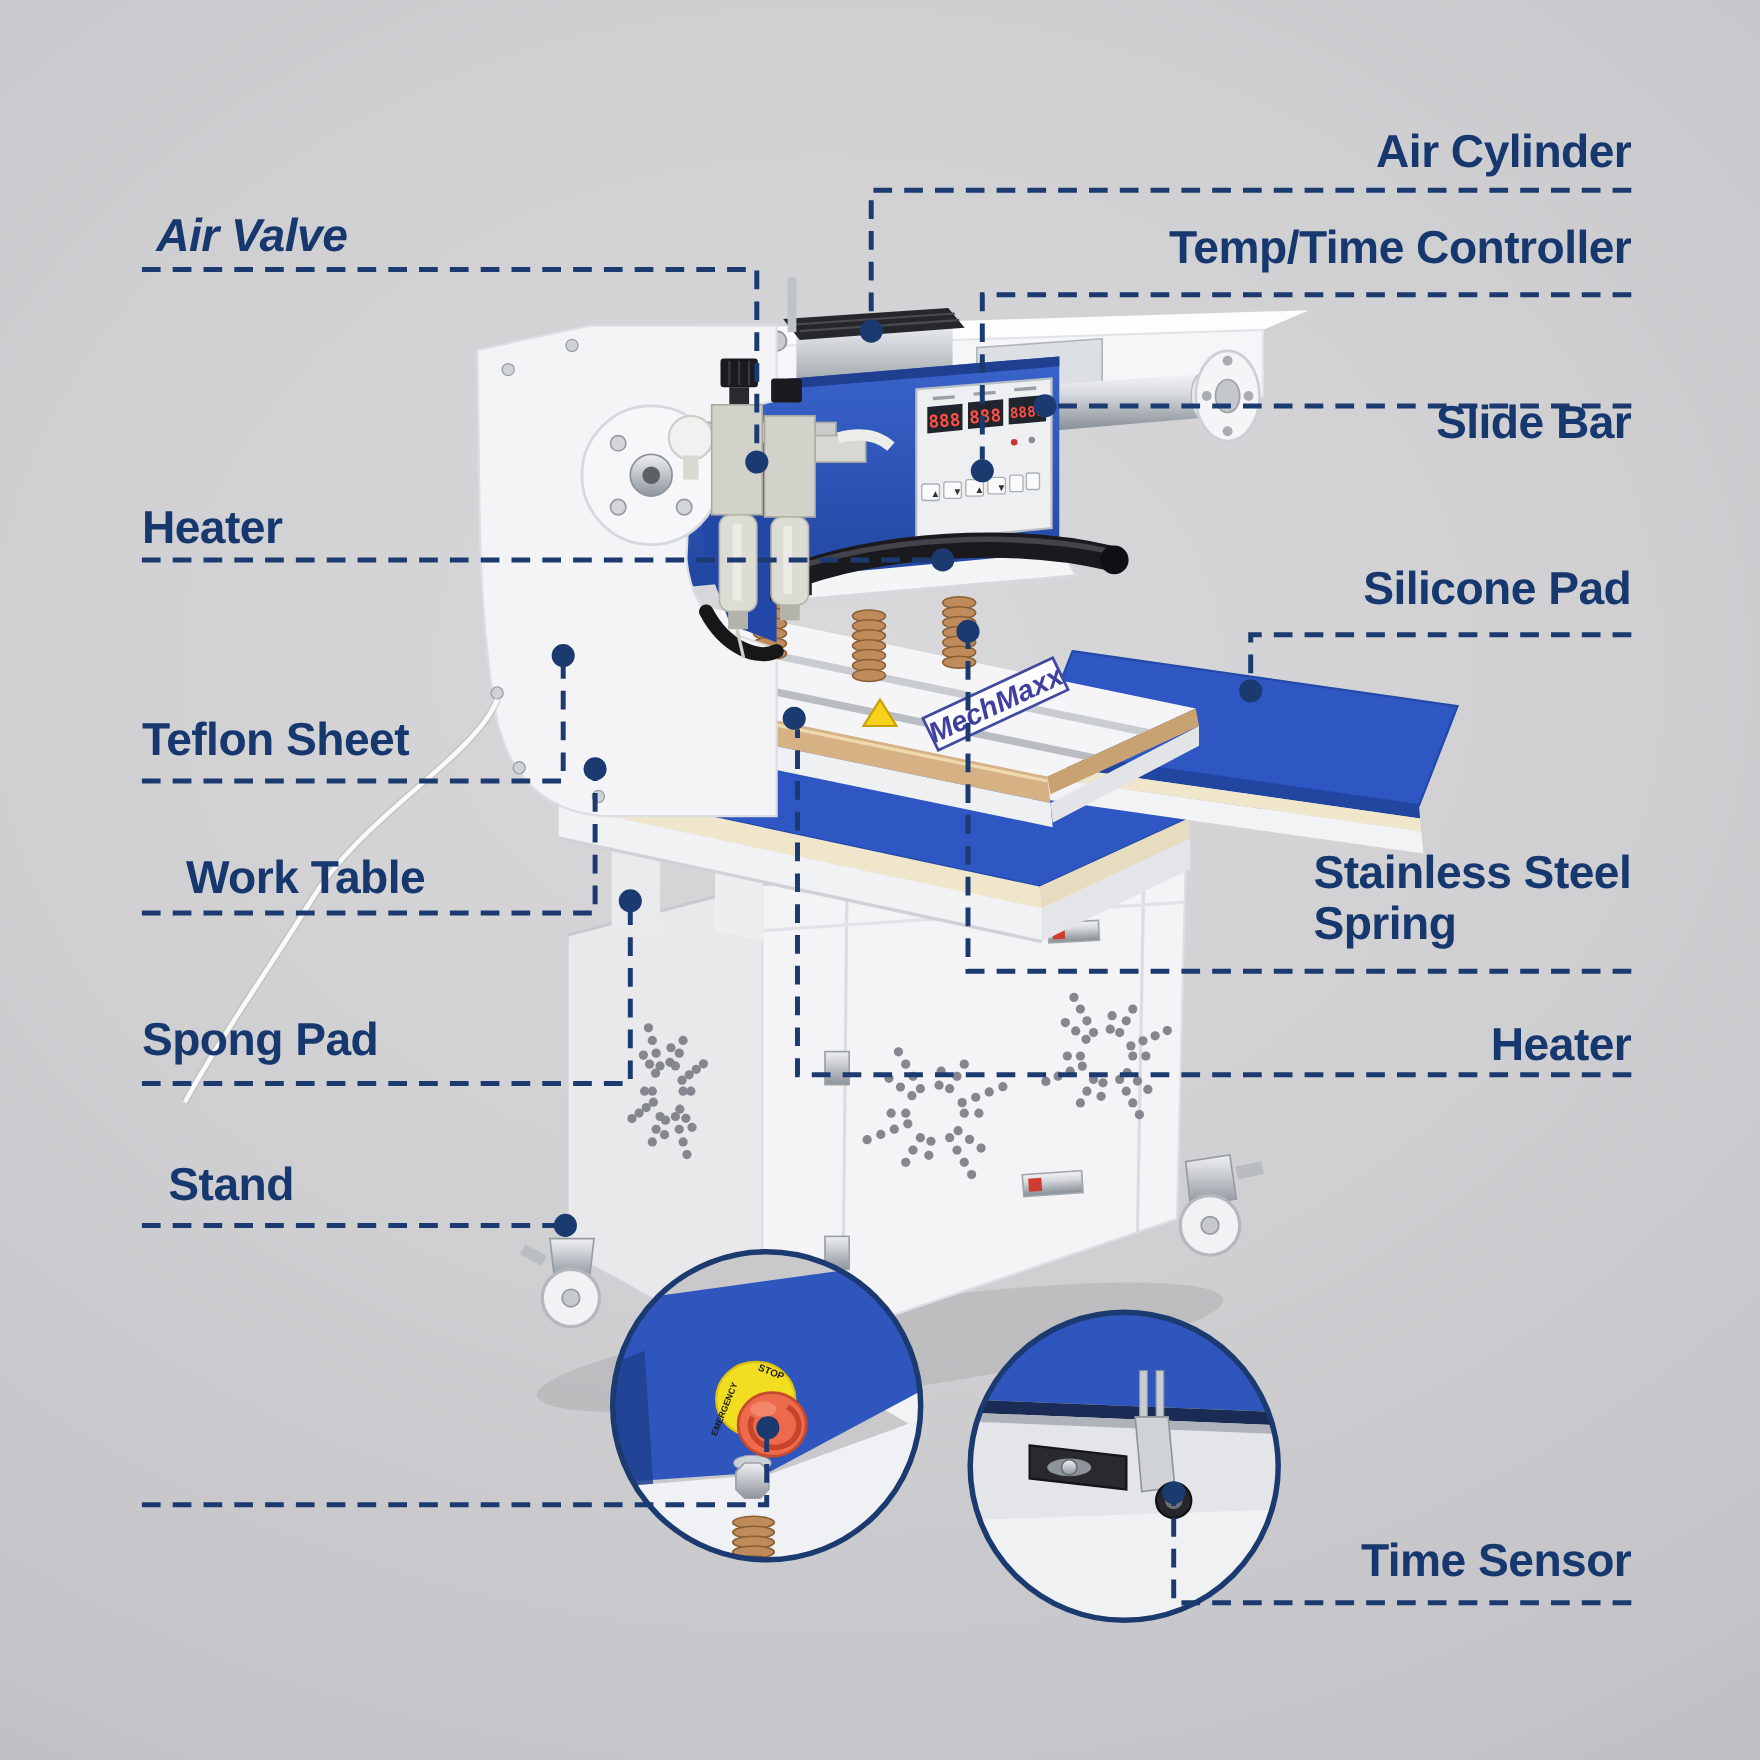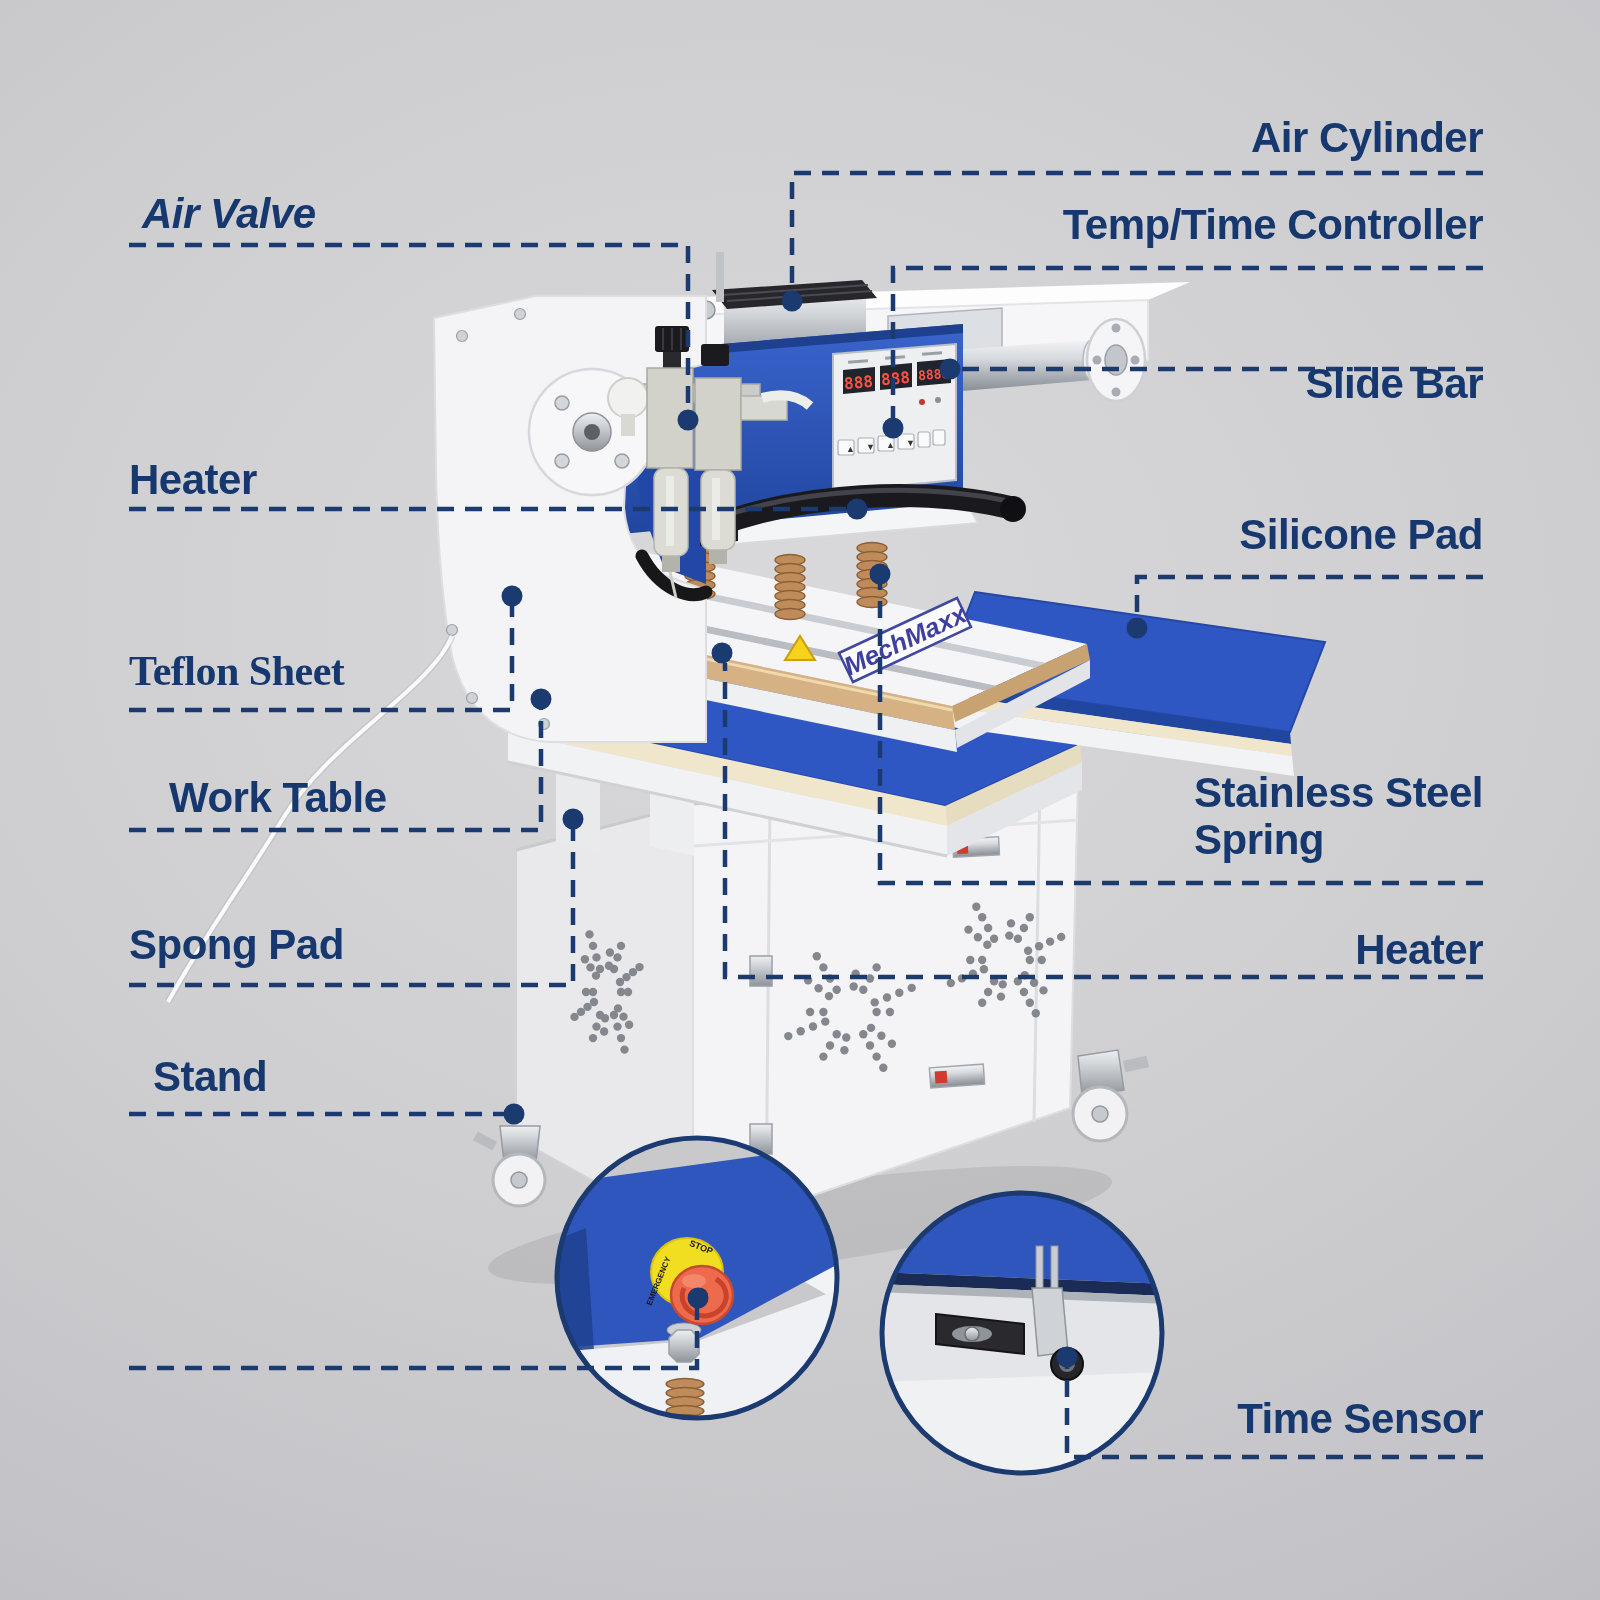--- a/index.html
+++ b/index.html
@@ -9,21 +9,21 @@
     font-family:"Liberation Sans", sans-serif;
   }
   .canvas svg{position:absolute;left:0;top:0;}
   .lbl{
     position:absolute;font-size:42px;font-weight:bold;color:#17386e;
     letter-spacing:-0.5px;line-height:47px;white-space:nowrap;
   }
   .lbl.right{text-align:left;}
   #lbl-air-valve{left:142px;top:190px;font-style:italic;}
   #lbl-handle{left:129px;top:456px;}
-  #lbl-teflon-sheet{left:129px;top:648px;font-family:Liberation Serif, serif;}
+  #lbl-teflon-sheet{left:129px;top:648px;}
   #lbl-work-table{left:129px;top:774px;margin-left:40px;}
   #lbl-spong-pad{left:129px;top:921px;}
   #lbl-stand{left:117px;top:1053px;margin-left:36px;}
   #lbl-emergency-stop{left:129px;top:1311px;}
   #lbl-air-cylinder{right:117px;top:114px;}
   #lbl-temp-time{right:117px;top:201px;}
   #lbl-slide-bar{right:117px;top:314px;margin-top:46px;}
   #lbl-silicone-pad{right:117px;top:511px;}
   #lbl-sss{right:117px;top:769px;}
   #lbl-heater{right:117px;top:926px;}

